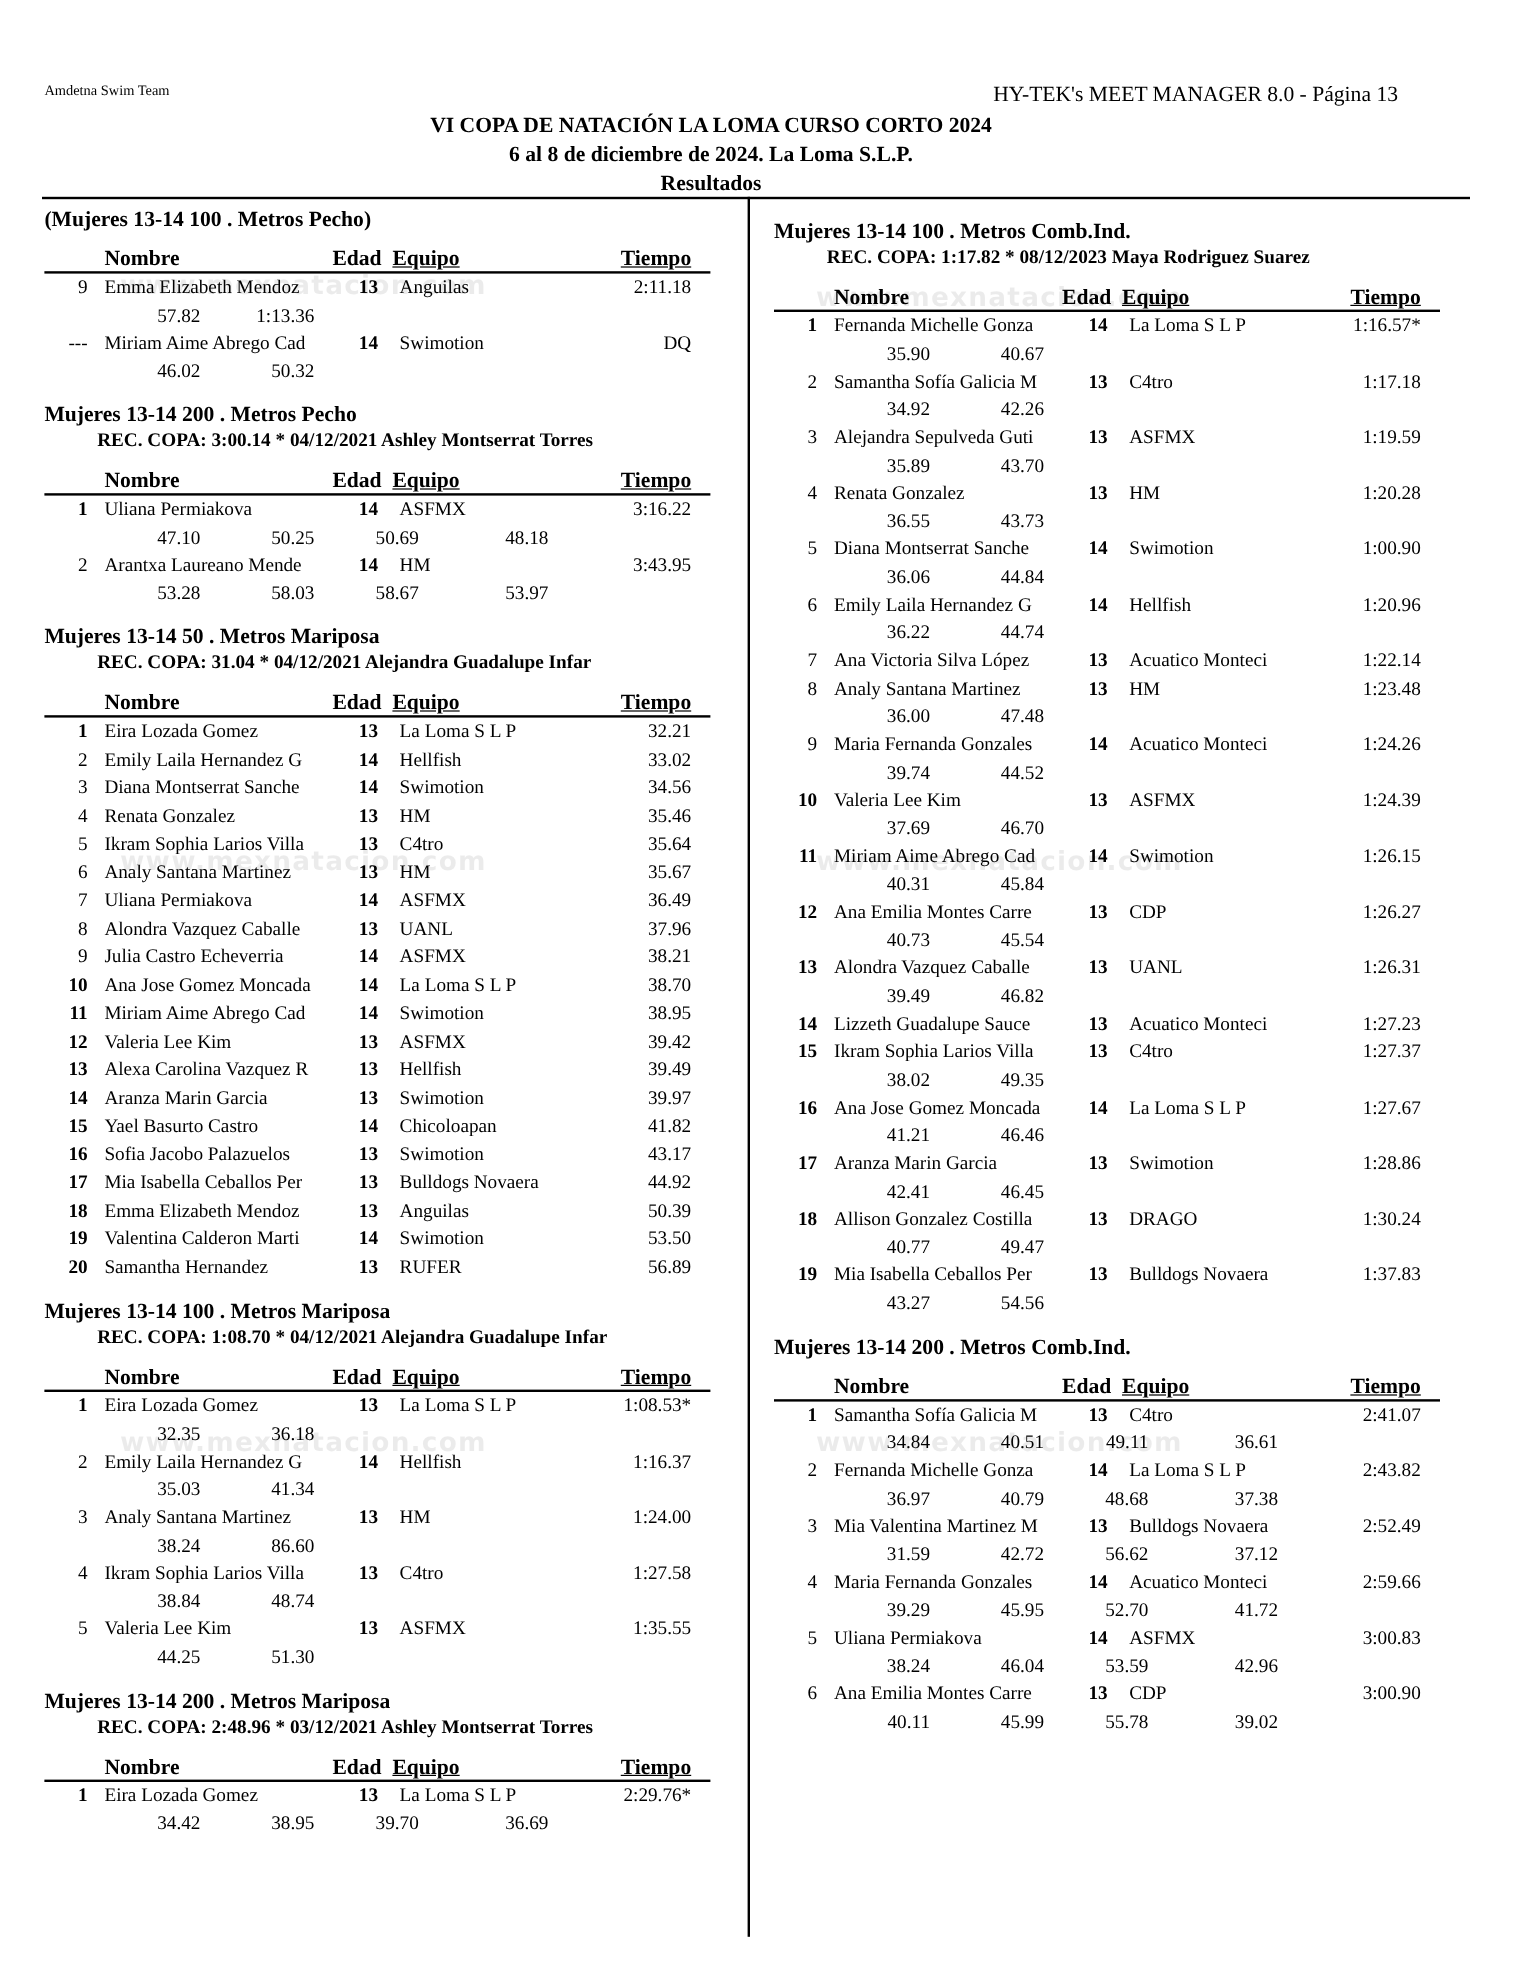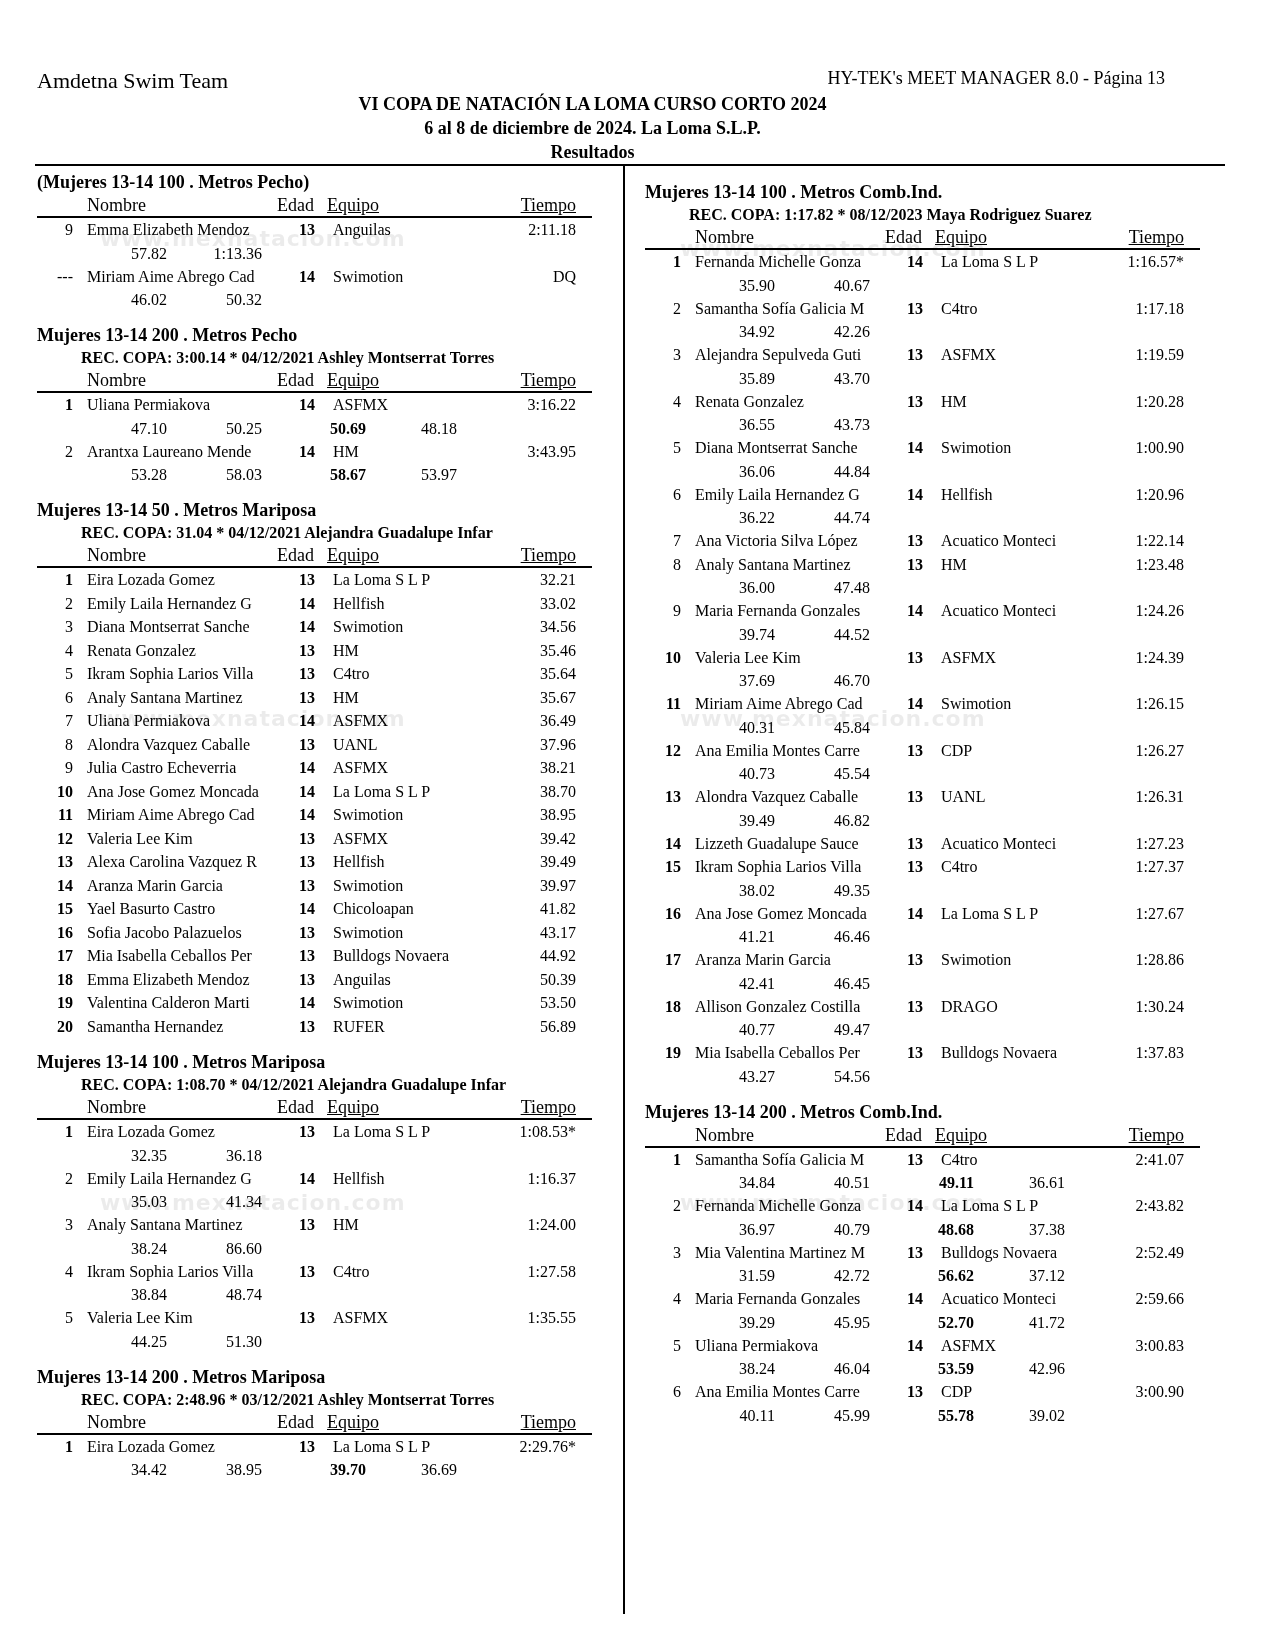--- a/index.html
+++ b/index.html
@@ -1,47 +1,47 @@
 <!DOCTYPE html>
 <html><head>
 <meta charset="utf-8">
 <style>
   html, body { margin: 0; padding: 0; background: #ffffff; }
   body { width: 1275px; height: 1650px; position: relative; overflow: hidden;
          font-family: "Liberation Serif", "DejaVu Serif", serif; color: #000; }
-  .hdr-left { position: absolute; left: 37px; top: 68px; font-size: 22px; }
+  .hdr-left { position: absolute; left: 37px; top: 68px; font-size: 12px; }
   .hdr-right { position: absolute; right: 110px; top: 68px; font-size: 18px; }
   .title-block { position: absolute; left: 0; width: 1275px; top: 92px; text-align: center;
                  font-weight: bold; font-size: 18px; line-height: 24px; }
   .title-block div { margin-left: -90px; }
   .top-rule { position: absolute; left: 35px; top: 164px; width: 1190px; height: 2px; background: #000; }
   .col-rule { position: absolute; left: 623px; top: 164px; width: 2px; height: 1450px; background: #000; }
   .col { position: absolute; width: 555px; }
   .col-left { left: 37px; top: 170px; }
   .col-right { left: 645px; top: 180px; }
   .event { margin-bottom: 12px; }
   .ev-title { font-weight: bold; font-size: 18px; line-height: 24px; white-space: nowrap; }
   .ev-rec { font-weight: bold; font-size: 16px; line-height: 22px; padding-left: 44px; white-space: nowrap; overflow: hidden; }
-  .thead { position: relative; height: 22px; border-bottom: 2px solid #000; font-weight: normal; font-size: 18px; line-height: 22px; }
+  .thead { position: relative; height: 22px; border-bottom: 2px solid #000; font-weight: bold; font-size: 18px; line-height: 22px; margin-top: 10px; }
   .thead span { position: absolute; top: 0; text-decoration: underline; }
   .th-name { left: 50px; text-decoration: none !important; }
   .th-edad { left: 240px; text-decoration: none !important; }
   .th-equipo { left: 290px; }
   .th-tiempo { right: 16px; }
   .row { position: relative; height: 23.5px; font-size: 16px; line-height: 23.5px; white-space: nowrap; }
   .row span { position: absolute; top: 0; }
   .c-place { left: 0; width: 36px; text-align: right; }
   .c-place.b { font-weight: bold; }
   .c-name { left: 50px; width: 208px; overflow: hidden; }
   .c-age { left: 262px; font-weight: bold; }
   .c-team { left: 296px; }
   .c-time { right: 16px; text-align: right; }
   .splits { position: relative; height: 23px; font-size: 16px; line-height: 23px; }
   .splits span { position: absolute; top: 0; width: 80px; text-align: right; }
-  .s0 { left: 50px; } .s1 { left: 145px; } .s2 { left: 249px; font-weight: bold; } .s3 { left: 340px; }
+  .s0 { left: 50px; } .s1 { left: 145px; } .s2 { left: 232px; } .s3 { left: 340px; }
   .watermark { position: absolute; font-family: "DejaVu Sans", sans-serif; font-weight: bold; font-size: 22px;
                color: rgba(0,0,0,0.08); letter-spacing: 1px; pointer-events: none; }
 </style>
 </head>
 <body>
 
 <div class="hdr-left">Amdetna Swim Team</div>
 <div class="hdr-right">HY-TEK's MEET MANAGER 8.0 - Página 13</div>
 <div class="title-block">
   <div>VI COPA DE NATACIÓN LA LOMA CURSO CORTO 2024</div>

